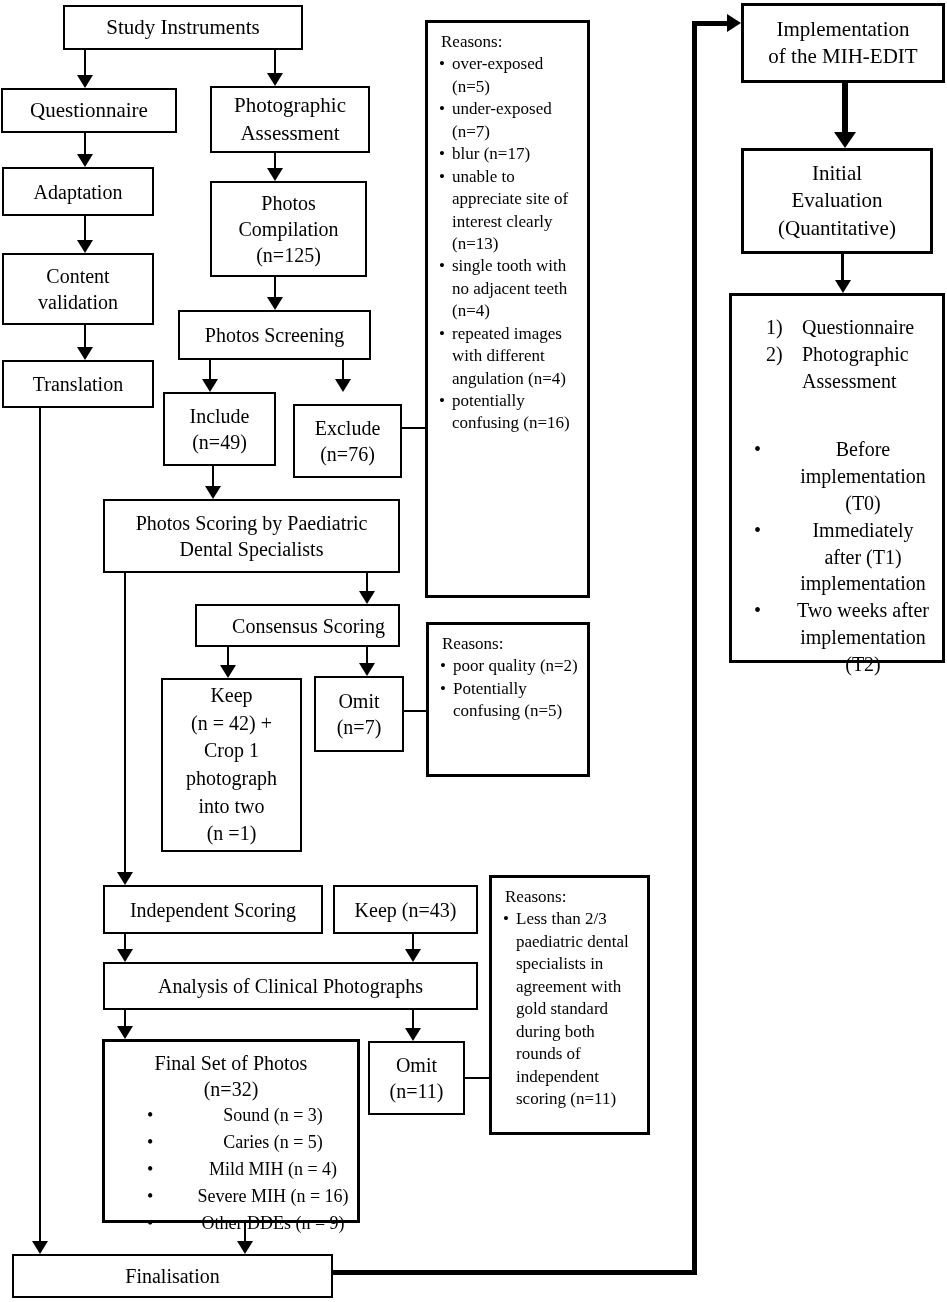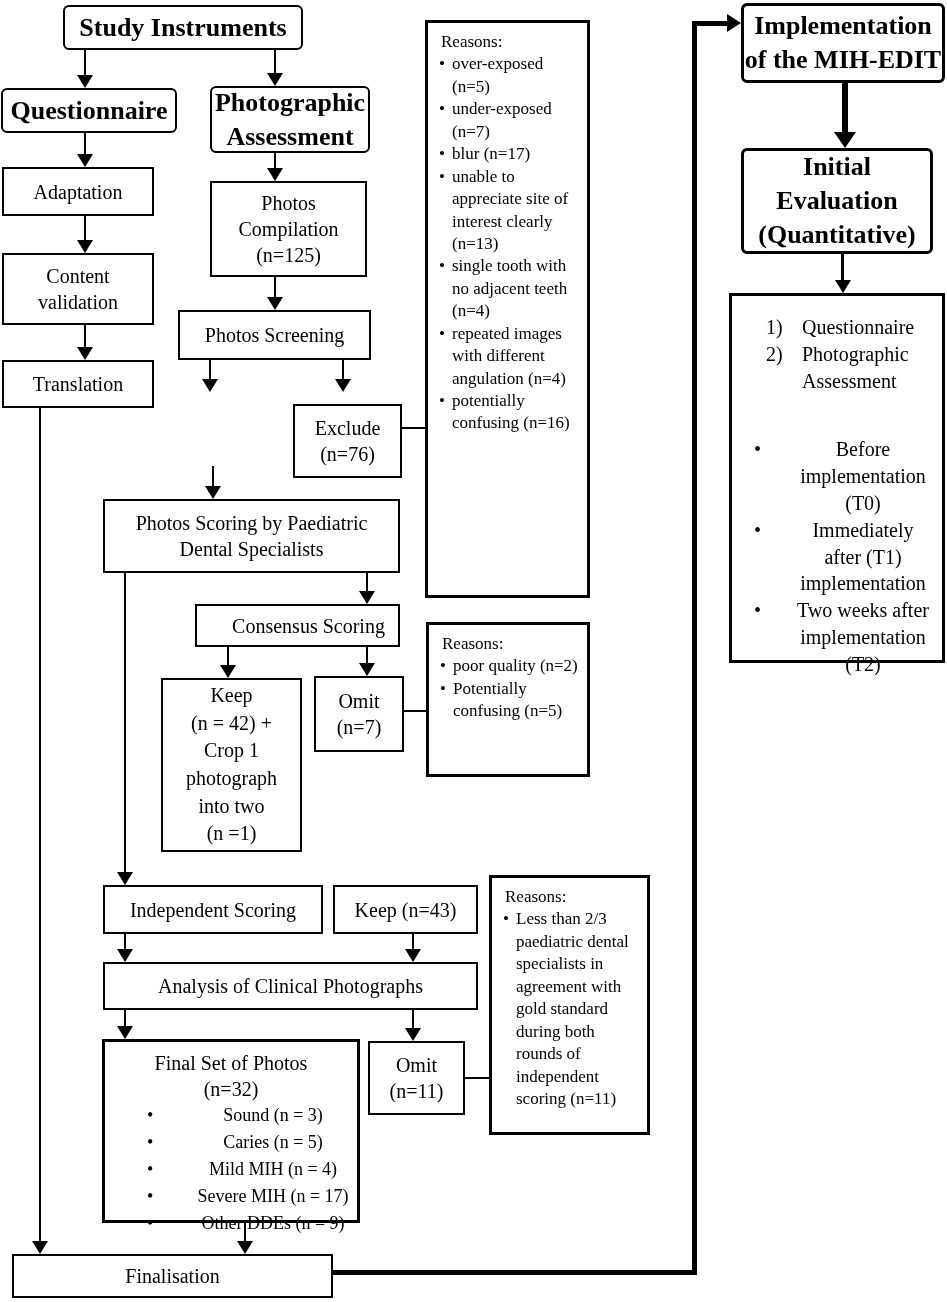--- a/index.html
+++ b/index.html
@@ -6,21 +6,21 @@
   .canvas{
     position:relative; width:947px; height:1302px; background:#ffffff;
     font-family:"Liberation Serif","DejaVu Serif",serif; color:#000;
   }
   .box{
     position:absolute; box-sizing:border-box; background:#fff;
     border:2px solid #000;
     display:flex; align-items:center; justify-content:center;
     text-align:center; line-height:1.3; font-size:20px;
   }
-  .box.bold{font-weight:bold; font-size:26px;border-radius:6px;}
+  .box.bold{font-weight:normal; font-size:21px;}
   .box.heavy{border-width:3px;}
   .lines{white-space:pre-line;}
   .panel{
     position:absolute; box-sizing:border-box; background:#fff;
     border:3px solid #000; text-align:left; font-size:17px; line-height:1.32;
     padding:8px 4px 8px 10px;
   }
   .panel .panel-title{margin:0 0 0 3px;}
   ul.blt,ol.num{margin:0;padding:0;list-style:none;}
   .panel ul.blt li{position:relative;padding-left:14px;}
@@ -72,20 +72,22 @@
 validation</div>
 
   <div class="box" style="left:2px;top:360px;width:152px;height:48px;">Translation</div>
 
   <div class="box lines" style="left:210px;top:181px;width:157px;height:96px;">Photos
 Compilation
 (n=125)</div>
 
   <div class="box" style="left:178px;top:310px;width:193px;height:50px;">Photos Screening</div>
 
+  <div class="box lines" style="left:163px;top:392px;width:113px;height:74px;">Include
+(n=49)</div>
 
   <div class="box lines" style="left:293px;top:404px;width:109px;height:74px;">Exclude
 (n=76)</div>
 
   <div class="panel" style="left:425px;top:20px;width:165px;height:578px;">
     <div class="panel-title">Reasons:</div>
     <ul class="blt">
         <li>over-exposed (n=5)</li>
         <li>under-exposed (n=7)</li>
         <li>blur (n=17)</li>
@@ -125,21 +127,21 @@
 
   <div class="box" style="left:103px;top:962px;width:375px;height:48px;">Analysis of Clinical Photographs</div>
 
   <div class="box heavy" style="left:102px;top:1039px;width:258px;height:184px;display:block;">
     <div class="final-title">Final Set of Photos
 (n=32)</div>
     <ul class="blt final-list">
         <li>Sound (n = 3)</li>
         <li>Caries (n = 5)</li>
         <li>Mild MIH (n = 4)</li>
-        <li>Severe MIH (n = 17)</li>
+        <li>Severe MIH (n = 16)</li>
         <li>Other DDEs (n = 9)</li>
       </ul>
   </div>
 
   <div class="box lines" style="left:368px;top:1041px;width:97px;height:74px;">Omit
 (n=11)</div>
 
   <div class="panel" style="left:489px;top:875px;width:161px;height:260px;">
     <div class="panel-title">Reasons:</div>
     <ul class="blt">

